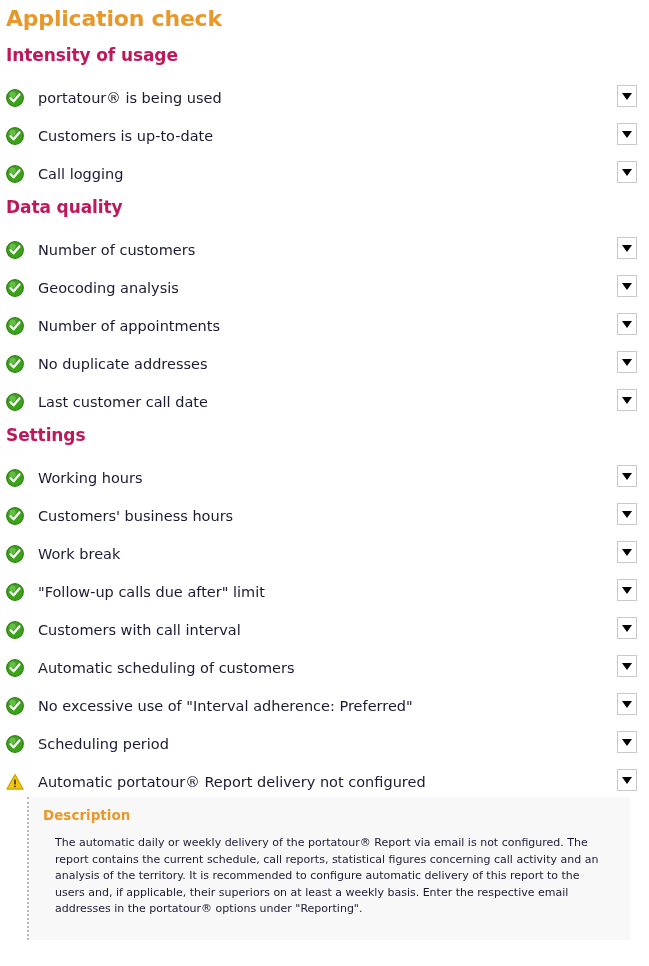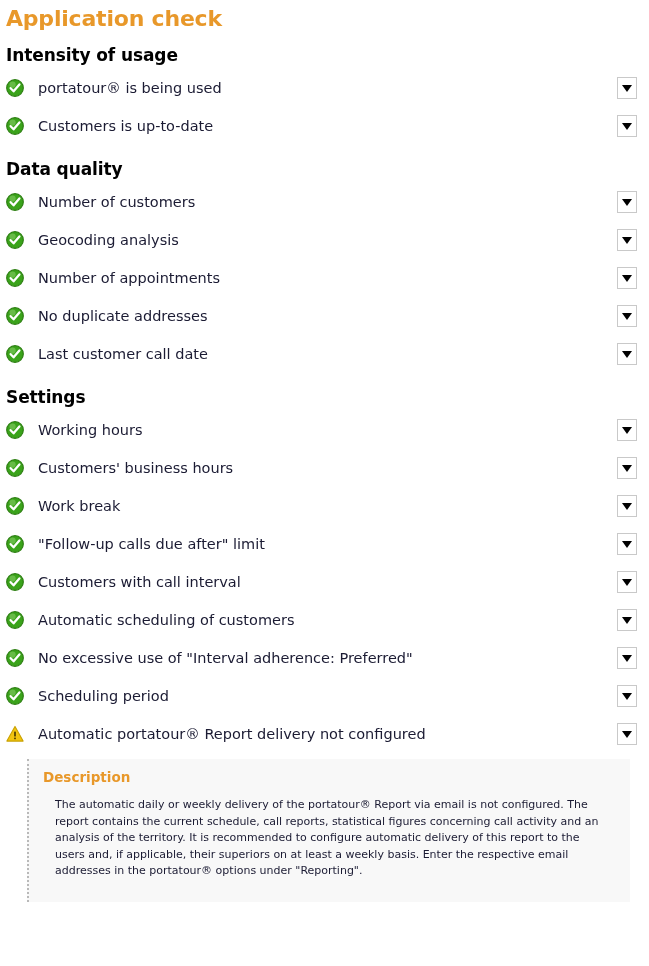--- a/index.html
+++ b/index.html
@@ -25,33 +25,33 @@
     font-size: 22px;
     font-weight: bold;
     color: #e8982a;
     margin: 0;
     padding: 6px 0 0 6px;
     letter-spacing: -0.2px;
   }
   .section-title {
     font-size: 17px;
     font-weight: bold;
-    color: #000000;
+    color: #be185d;
     margin: 0;
     padding: 14px 0 4px 6px;
     letter-spacing: -0.1px;
   }
   .check-list {
     list-style: none;
     margin: 0;
     padding: 0;
   }
   .check-row {
     display: flex;
-    align-items: center;
+    align-items: flex-end;
     height: 38px;
     padding: 0 6px 0 6px;
     box-sizing: border-box;
   }
   .status-icon {
     width: 18px;
     height: 18px;
     flex: 0 0 18px;
     margin-right: 14px;
     display: block;
@@ -136,20 +136,32 @@
                 <circle cx="9" cy="9" r="8.3" fill="none" stroke="#2d7f12" stroke-width="1.2"></circle>
                 <circle cx="6.6" cy="5.6" r="3.1" fill="#8dcf6e" opacity="0.55"></circle>
                 <path d="M4.6 9.2 L7.6 12.3 L13.4 5.4" fill="none" stroke="#ffffff" stroke-width="2.3" stroke-linecap="round" stroke-linejoin="round"></path>
               </svg></span>
     <span class="row-label">Customers is up-to-date</span>
     <button class="dropdown-btn">
       <span class="caret"></span>
     </button>
   </li>
 
+  <li class="check-row">
+    <span class="status-icon"><svg viewBox="0 0 18 18" width="18" height="18">
+                <circle cx="9" cy="9" r="8.3" fill="#3aa31a"></circle>
+                <circle cx="9" cy="9" r="8.3" fill="none" stroke="#2d7f12" stroke-width="1.2"></circle>
+                <circle cx="6.6" cy="5.6" r="3.1" fill="#8dcf6e" opacity="0.55"></circle>
+                <path d="M4.6 9.2 L7.6 12.3 L13.4 5.4" fill="none" stroke="#ffffff" stroke-width="2.3" stroke-linecap="round" stroke-linejoin="round"></path>
+              </svg></span>
+    <span class="row-label">Call logging</span>
+    <button class="dropdown-btn">
+      <span class="caret"></span>
+    </button>
+  </li>
 </ul>
   </div>
 
   <div class="section">
     <h2 class="section-title">Data quality</h2>
     <ul class="check-list">
   <li class="check-row">
     <span class="status-icon"><svg viewBox="0 0 18 18" width="18" height="18">
                 <circle cx="9" cy="9" r="8.3" fill="#3aa31a"></circle>
                 <circle cx="9" cy="9" r="8.3" fill="none" stroke="#2d7f12" stroke-width="1.2"></circle>

